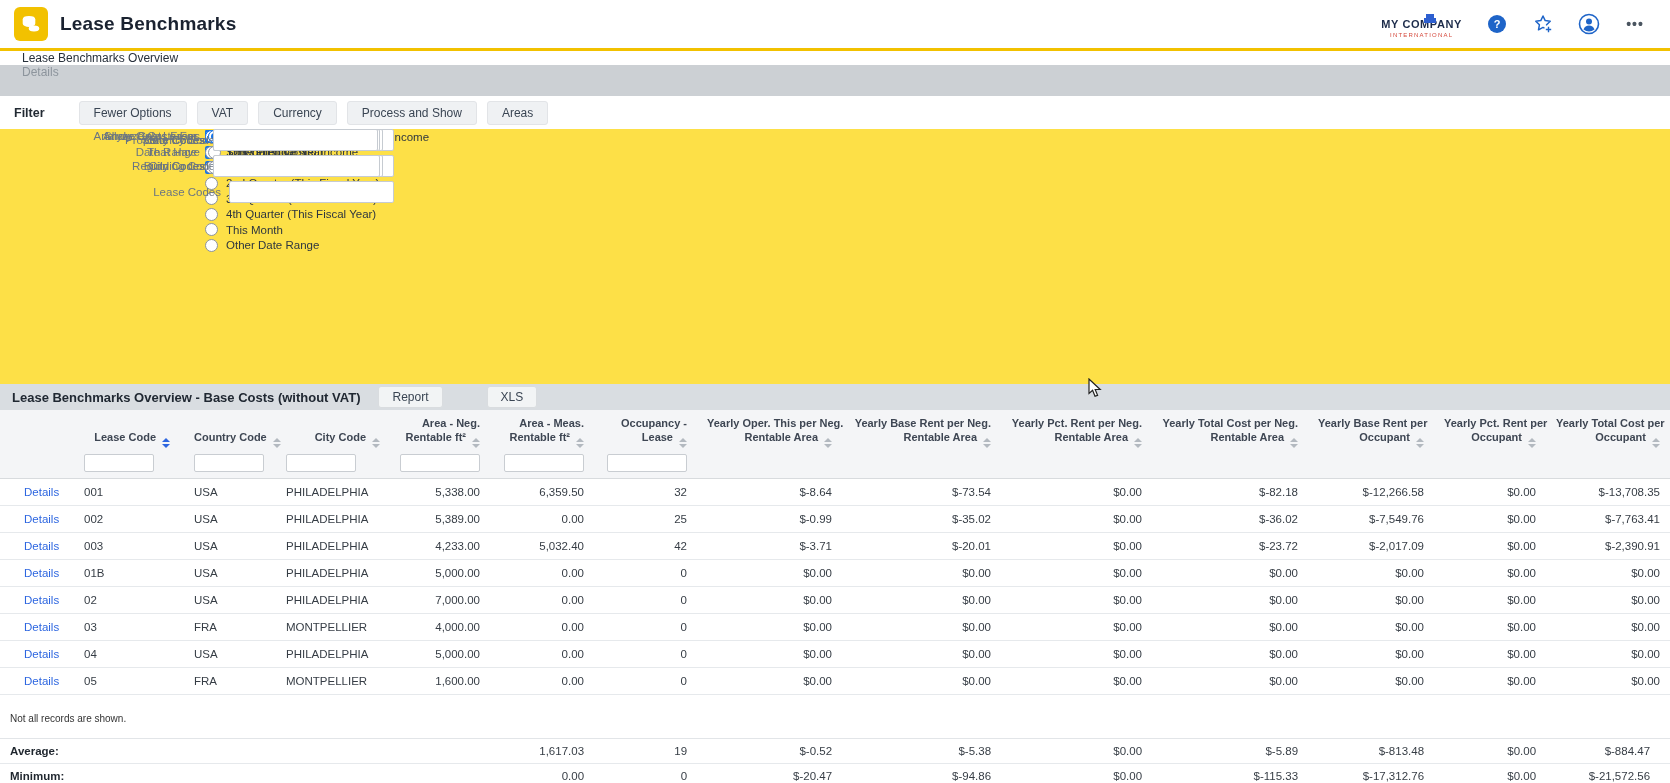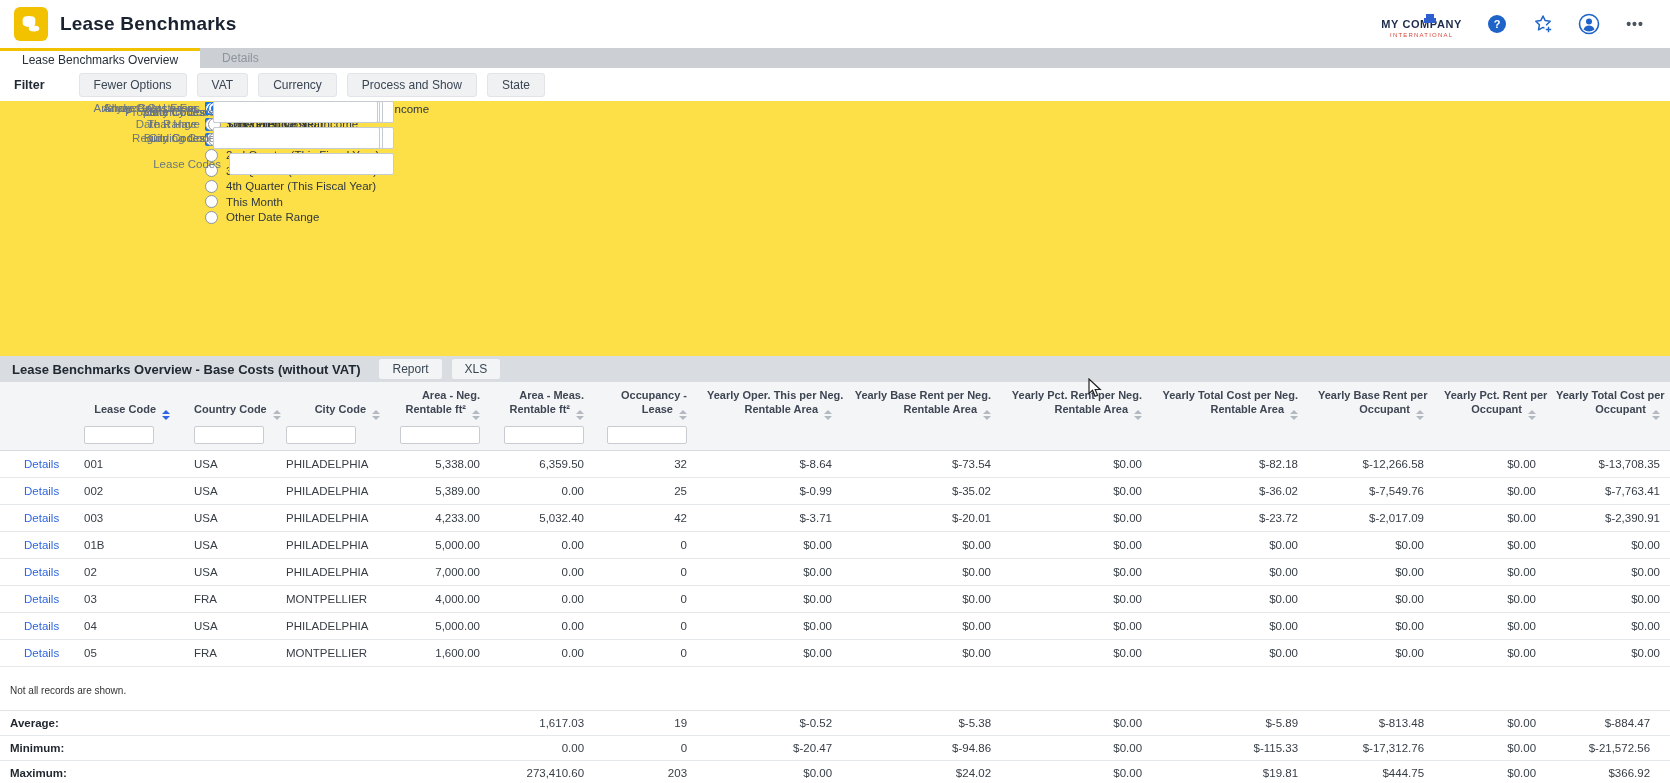--- a/index.html
+++ b/index.html
@@ -17,21 +17,21 @@
   .app-title{font-size:19px; font-weight:700; color:#1a2230; margin-left:12px; letter-spacing:.2px;}
   .header-right{margin-left:auto; display:flex; align-items:center; gap:24px; padding-right:10px;}
   .brand{position:relative; text-align:center; padding-top:8px; line-height:1;}
   .brand-name{font-size:11px; font-weight:700; color:var(--brand-navy); letter-spacing:.6px;}
   .brand-sub{font-size:6px; color:var(--brand-red); letter-spacing:1.2px; margin-top:2px;}
   .brand-building{position:absolute; top:-1px; left:50%; margin-left:2px;}
   .hicon{width:22px; height:22px; display:flex; align-items:center; justify-content:center; cursor:pointer;}
   .hicon svg{display:block;}
   .ellipsis{font-size:14px; font-weight:700; color:#4a5560; letter-spacing:1px; line-height:22px;}
   
-  .tabbar{height:20px; background:#ccd0d4; display:flex; align-items:stretch;}
+  .tabbar{height:48px; background:#ccd0d4; display:flex; align-items:stretch;flex-direction:column;}
   .tab{padding:0 22px; display:flex; align-items:center; font-size:12px; color:#8d959d; cursor:pointer;}
   .tab.active{background:#fff; color:#27303b; border-top:3px solid var(--accent); font-weight:400;}
   
   .filter-bar{height:33px; display:flex; align-items:center; gap:10px; padding:0 14px; background:#fff;}
   .filter-label{font-size:12.5px; font-weight:700; color:#222a33; margin-right:24px;}
   .fbtn{font-size:12px; color:#3a4553; background:#eff1f3; border:1px solid #e2e4e7;
     border-radius:3px; padding:4px 14px; cursor:pointer;}
   
   .filter-panel{position:relative; height:255px; background:#fde047;}
   .opt-group{position:absolute; display:flex;}
@@ -155,21 +155,21 @@
     <div class="tab">Details</div>
   </div>
 
 <div class="filter-bar">
   <span class="filter-label">Filter</span>
   <span id="filter-buttons" style="display:flex; gap:10px;">
       <button class="fbtn">Fewer Options</button>
       <button class="fbtn">VAT</button>
       <button class="fbtn">Currency</button>
       <button class="fbtn">Process and Show</button>
-      <button class="fbtn">State</button>
+      <button class="fbtn">Areas</button>
     </span>
 </div>
 
 <div class="filter-panel">
   <div class="opt-group" id="fg-analyze">
       <div class="group-label">
         <div>Analyze Costs From</div>
       </div>
       <div class="group-options">
         <div class="opt-row">
@@ -305,21 +305,21 @@
   <div class="codes-col" id="codes-col4">
       <div class="code-row">
         <label class="code-label">Property Codes</label>
         <input class="code-input" style="">
       </div>
     </div>
 </div>
 
 <div class="section-bar">
   <span class="section-title">Lease Benchmarks Overview - Base Costs (without VAT)</span>
-  <span id="section-buttons" style="display:flex;">
+  <span id="section-buttons" style="display:flex;gap:36px;">
       <button class="fbtn">Report</button>
       <button class="fbtn">XLS</button>
     </span>
 </div>
 
 <table id="benchmarks-table">
     <colgroup>
       <col style="width: 70px;">
       <col style="width: 110px;">
       <col style="width: 92px;">

